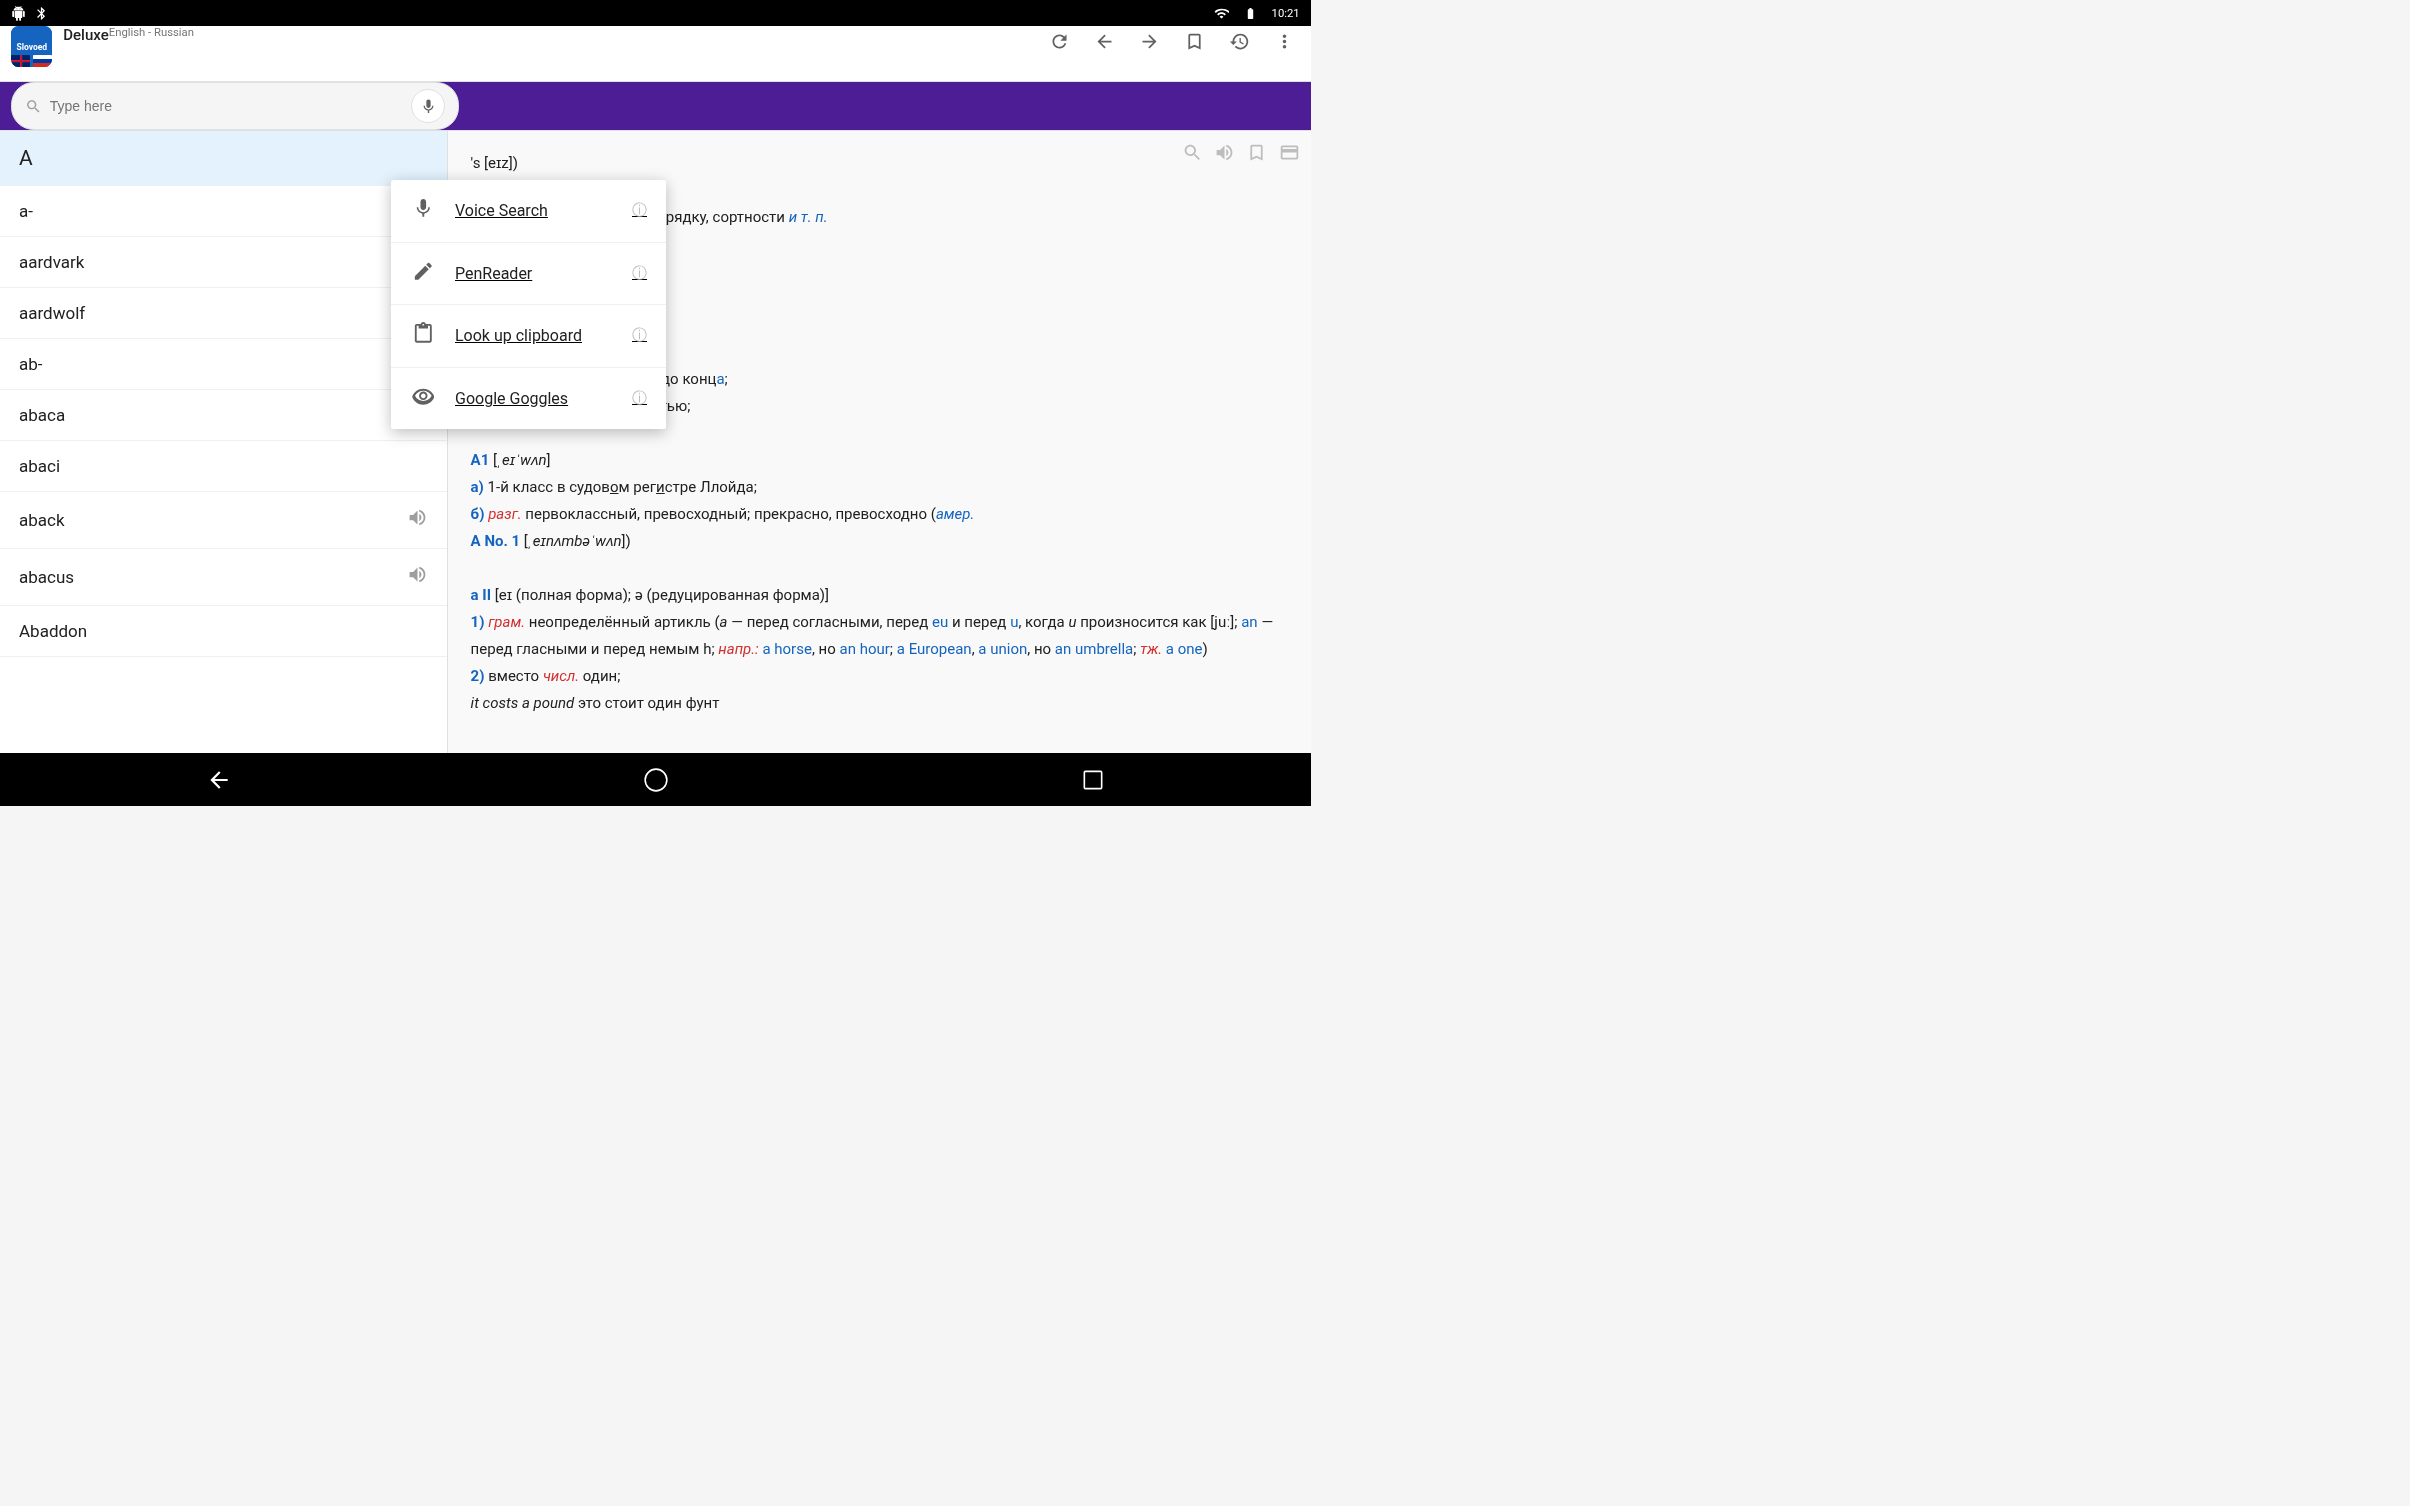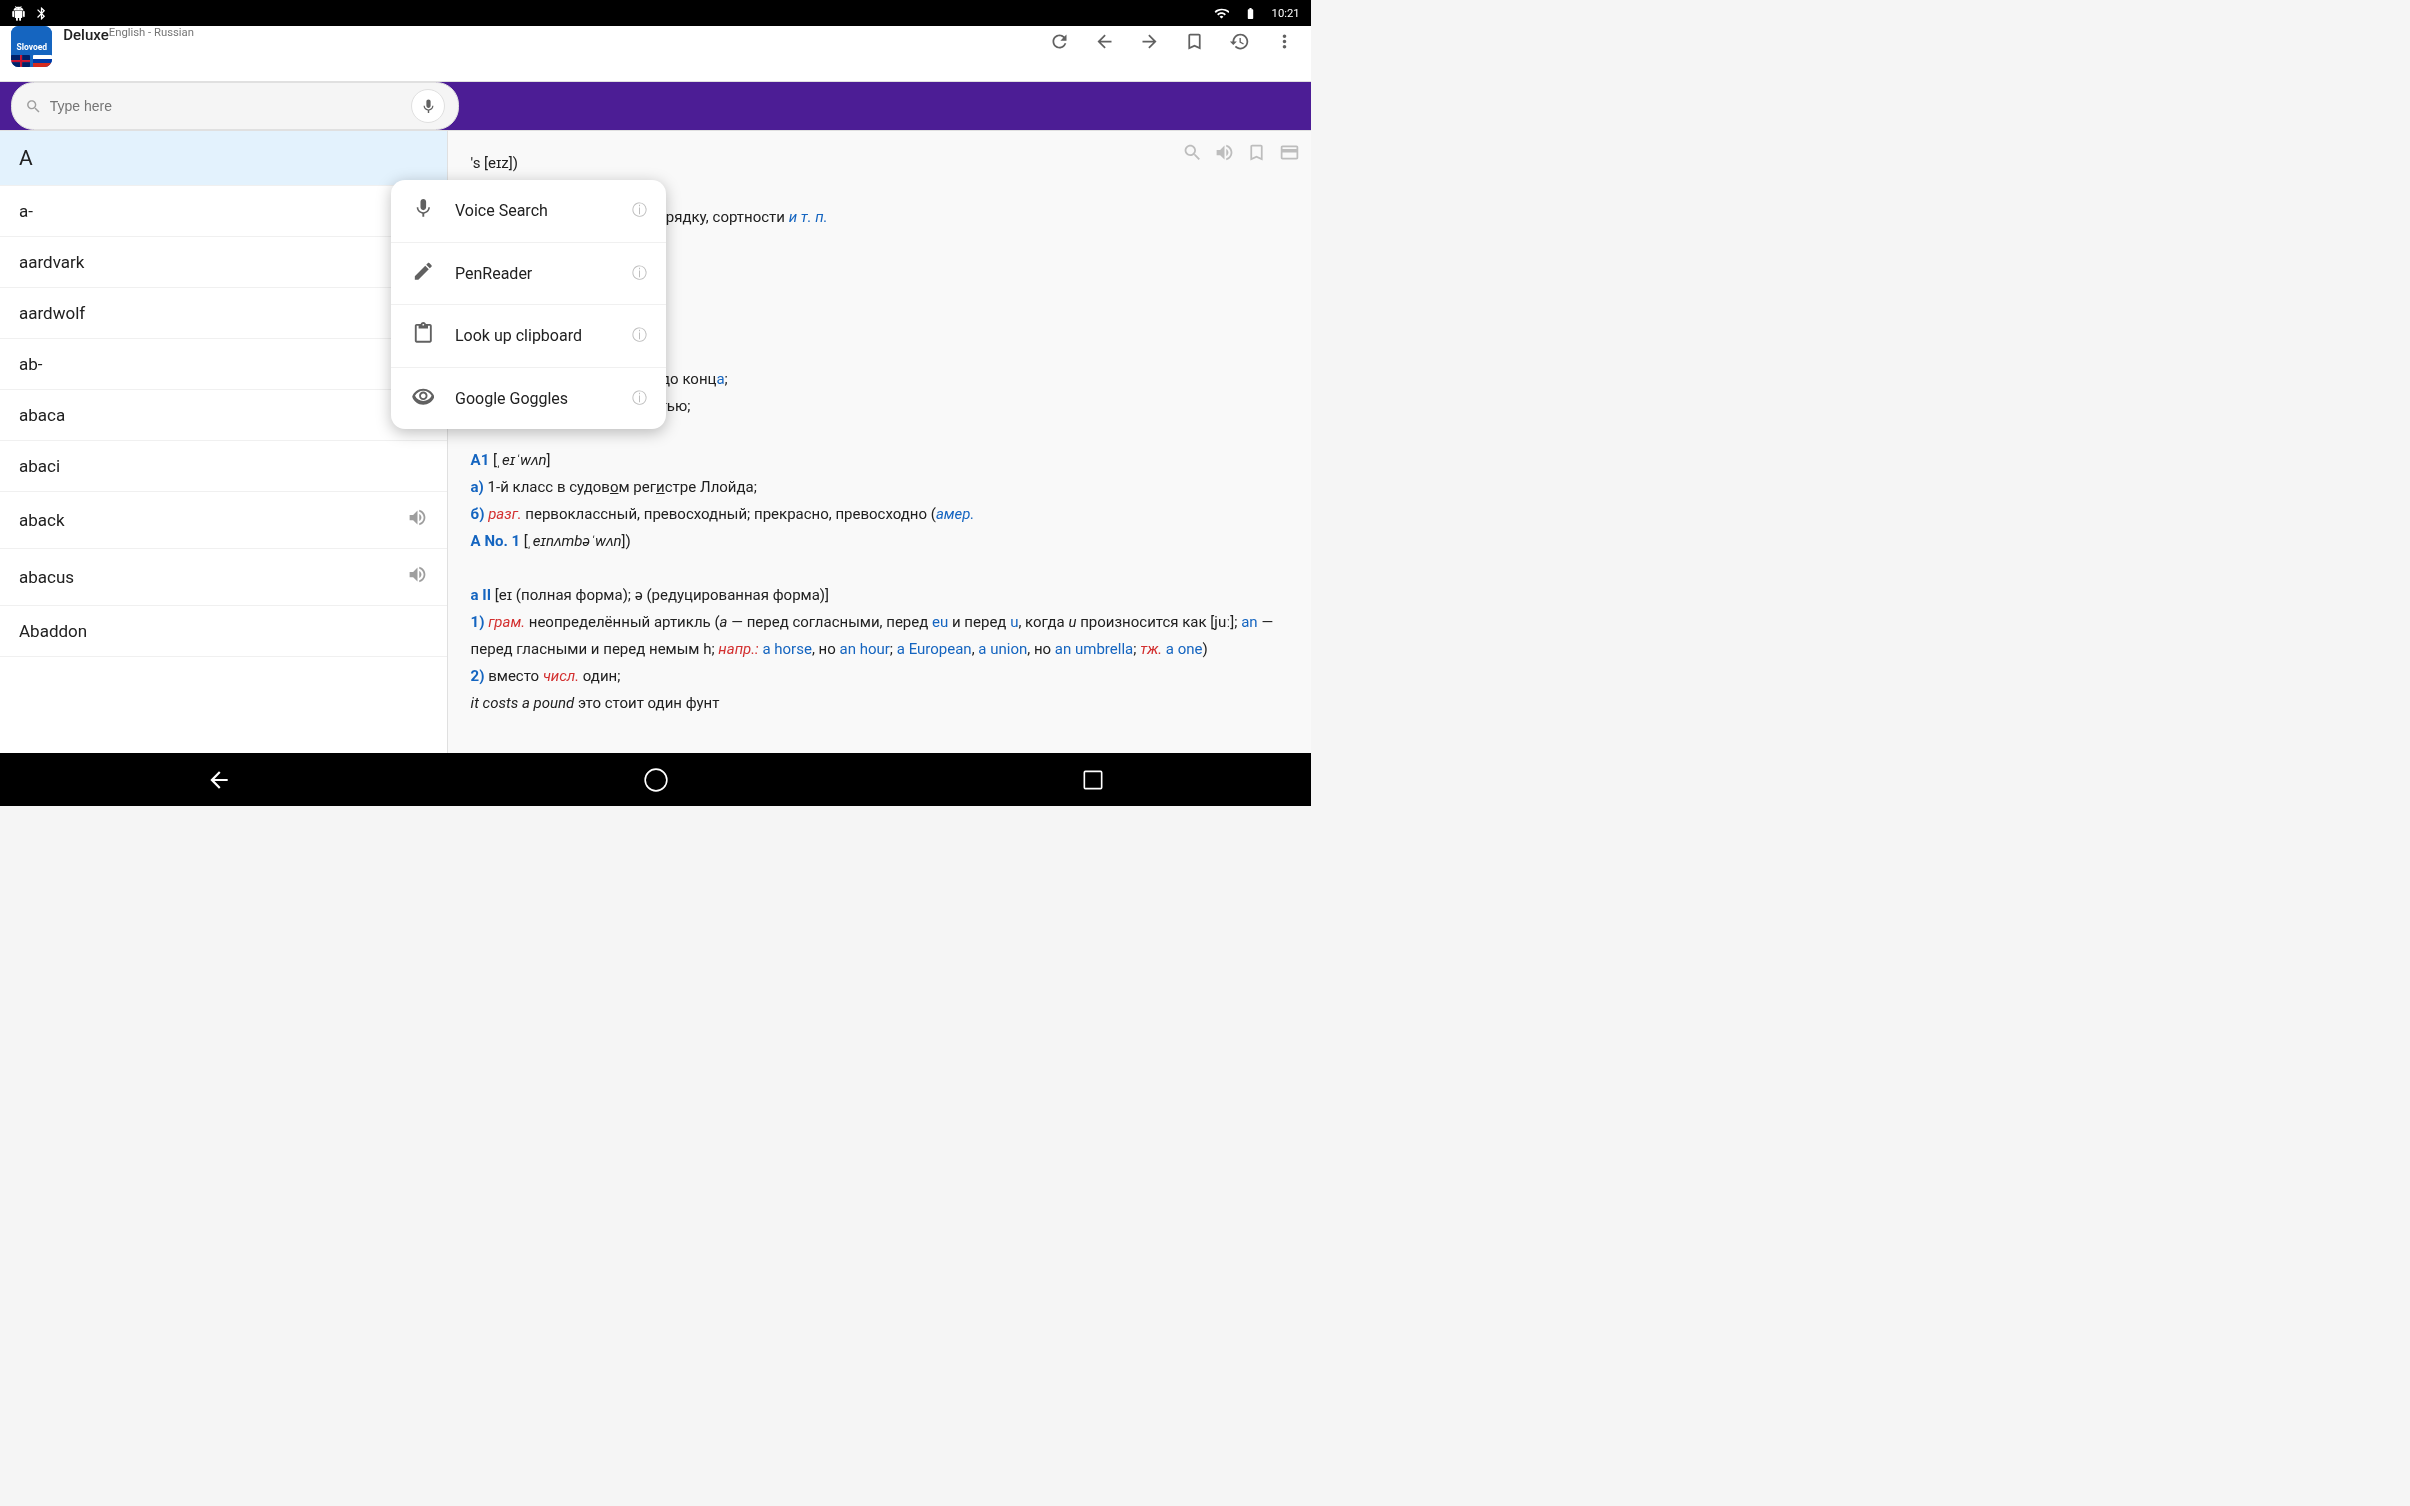--- a/index.html
+++ b/index.html
@@ -196,24 +196,25 @@
     }
     .entry-text .red { color: #d32f2f; font-style: italic; }
     .entry-text .blue { color: #1565C0; }
     .entry-text .blue-italic { color: #1565C0; font-style: italic; }
     .dropdown-menu {
       position: absolute;
       top: 49px;
       left: 391px;
       width: 275px;
       background: #fff;
-      border-radius: 14px;
+      border-radius: 2px;
       box-shadow: 0 3.8px 15px rgba(0,0,0,0.25);
       z-index: 200;
       overflow: hidden;
+      text-decoration: underline;
     }
     .menu-item {
       display: flex;
       align-items: center;
       padding: 17px 19px;
       gap: 19px;
       cursor: pointer;
       border-bottom: 0.9px solid #f0f0f0;
     }
     .menu-item:last-child {

